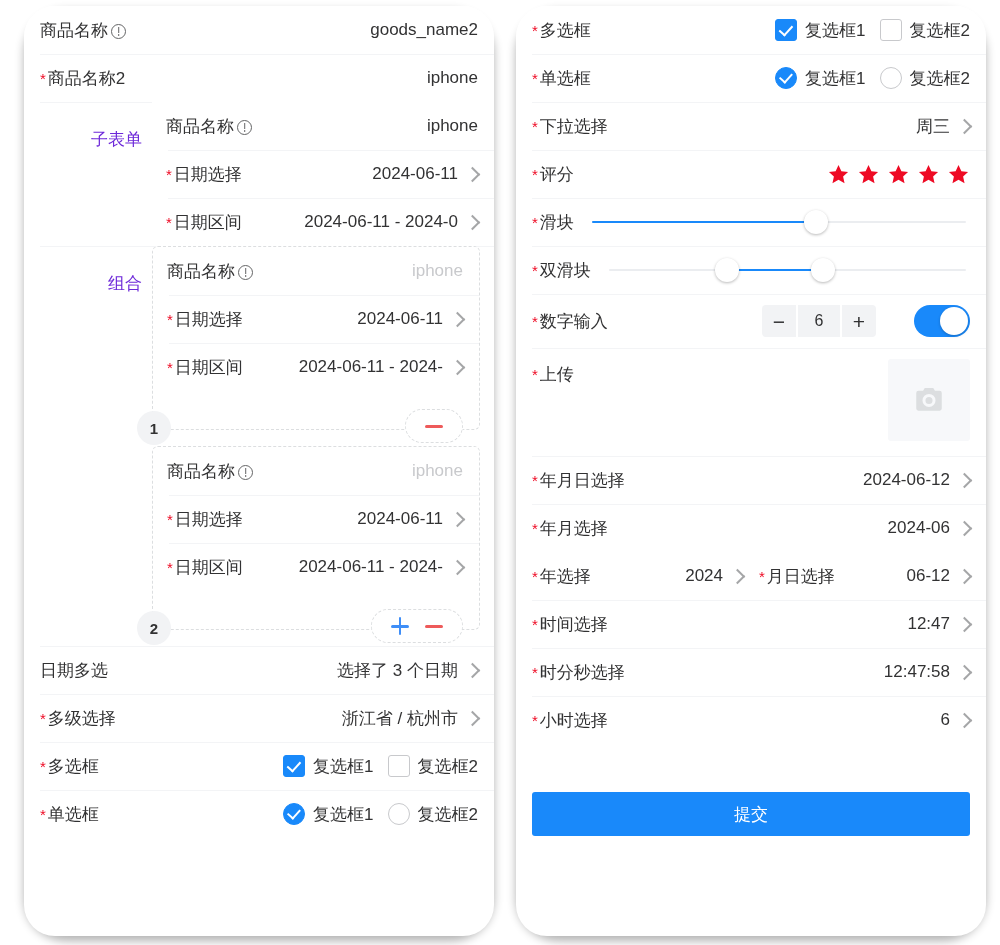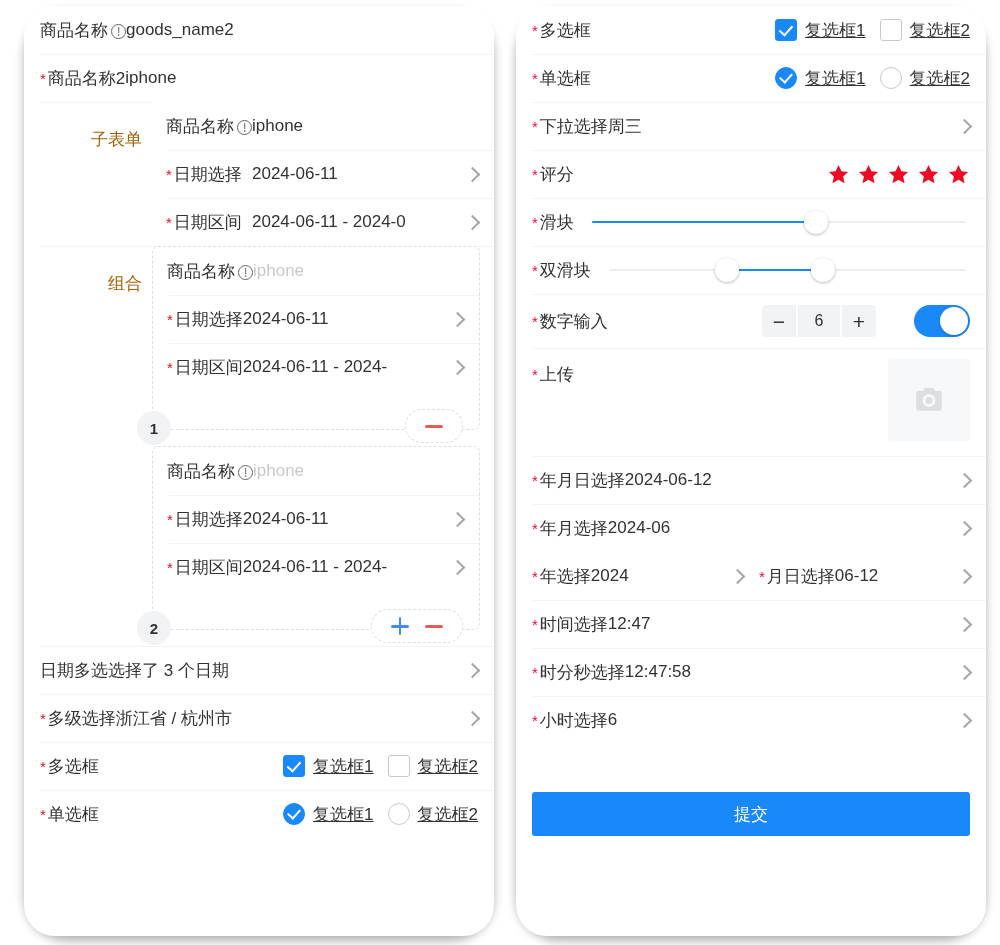--- a/index.html
+++ b/index.html
@@ -44,21 +44,21 @@
     content: ""; position: absolute; left: 16px; right: 0; top: 0;
     height: 1px; background: #ebedf0; transform: scaleY(.6);
   }
   .cell .label {
     flex: 0 0 auto;
     color: #323233;
     white-space: nowrap;
     display: flex; align-items: center;
   }
   .cell .value {
-    flex: 1 1 auto; 
+    flex: 1 1 auto; text-align: right;
     color: #323233;
     white-space: nowrap; overflow: hidden;
   }
   .value.placeholder { color: #c8c9cc; }
   .req { color: #ee0a24; font-size: 15px; margin-right: 2px; line-height: 1; }
   .chev {
     flex: 0 0 auto; margin-left: 9px;
     width: 11px; height: 11px;
     border-right: 2px solid #969799; border-top: 2px solid #969799;
     transform: rotate(45deg);
@@ -80,21 +80,21 @@
 
   
   .group-row { display: flex; align-items: flex-start; background: #fff; position: relative; }
   .group-row::before {
     content: ""; position: absolute; left: 16px; right: 0; top: 0;
     height: 1px; background: #ebedf0; transform: scaleY(.6);
   }
   .group-title {
     flex: 0 0 auto; width: 128px;
     padding: 26px 10px 0 0;
-    text-align: right; font-size: 17px; color: #a16207;
+    text-align: right; font-size: 17px; color: #6d28d9;
   }
   .group-body { flex: 1 1 auto; min-width: 0; }
   .sub-cell { padding-left: 14px; }
   .sub-cell .label { min-width: 86px; }
 
   
   .combo-card {
     border: 1px dashed #dcdee0;
     border-radius: 6px;
     margin: 0 14px 16px 0;
@@ -127,21 +127,21 @@
   .ic-plus::before {
     content: ""; position: absolute; left: 1px; top: 9px;
     width: 18px; height: 2.6px; background: #3f8ef7; border-radius: 2px;
   }
   .ic-plus::after {
     content: ""; position: absolute; left: 8.7px; top: 1px;
     width: 2.6px; height: 18px; background: #3f8ef7; border-radius: 2px;
   }
 
   
-  .opts { flex: 1 1 auto; display: flex; align-items: center; justify-content: flex-end; gap: 14px; text-decoration: underline; }
+  .opts { flex: 1 1 auto; display: flex; align-items: center; justify-content: flex-end; gap: 14px; }
   .opt { display: flex; align-items: center; gap: 8px; font-size: 17px; color: #323233; }
   .box {
     width: 22px; height: 22px; border-radius: 3px;
     border: 1.5px solid #c8c9cc; background: #fff;
     display: flex; align-items: center; justify-content: center;
   }
   .box.on { background: #1989fa; border-color: #1989fa; }
   .box.on::after {
     content: ""; width: 6px; height: 11px;
     border-right: 2.4px solid #fff; border-bottom: 2.4px solid #fff;

